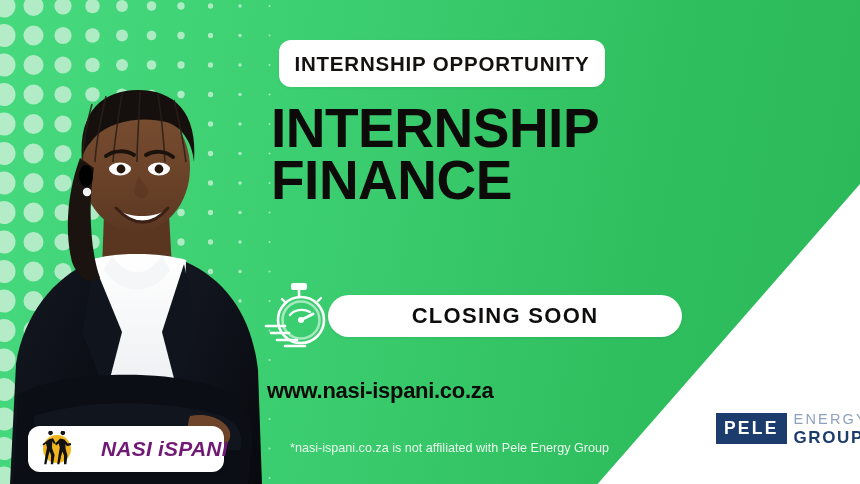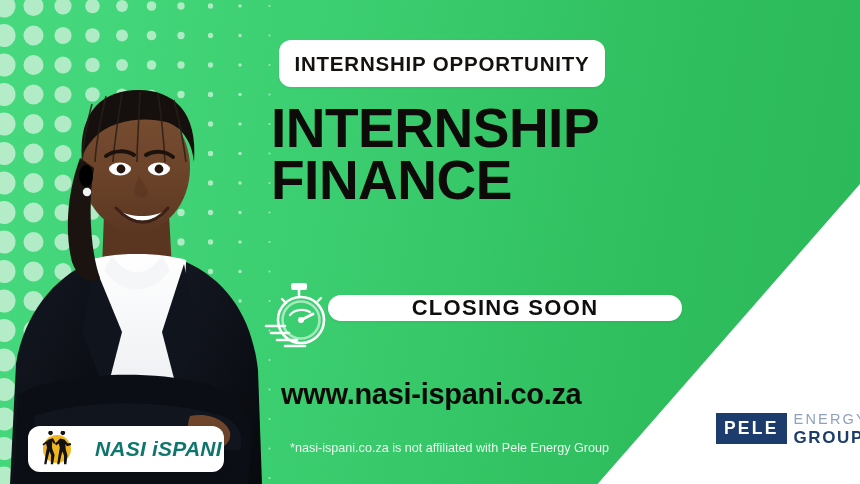--- a/index.html
+++ b/index.html
@@ -91,41 +91,41 @@
     left: 263px;
     top: 279px;
     width: 72px;
     height: 72px;
   }
   .closing-pill {
     position: absolute;
     left: 328px;
     top: 295px;
     width: 354px;
-    height: 26px;
+    height: 42px;
     background: #ffffff;
     border-radius: 21.5px;
     display: flex;
     align-items: center;
     justify-content: center;
     box-shadow: 0 1px 3px rgba(0,0,0,0.07);
   }
   .closing-label {
     font-size: 22px;
     font-weight: 700;
     letter-spacing: 1.3px;
     color: #100e0d;
   }
 
   
   .url {
     position: absolute;
-    left: 281px;
+    left: 267px;
     top: 378px;
-    font-size: 29px;
+    font-size: 22px;
     font-weight: 700;
     letter-spacing: -0.3px;
     color: #0d0b0a;
     white-space: nowrap;
   }
 
   
   .disclaimer {
     position: absolute;
     left: 290px;
@@ -150,26 +150,26 @@
     padding-left: 9px;
     box-sizing: border-box;
     box-shadow: 0 1px 4px rgba(0,0,0,0.12);
   }
   .nasi-mark {
     width: 40px;
     height: 36px;
     flex: 0 0 auto;
   }
   .nasi-word {
-    margin-left: 18px;
+    margin-left: 24px;
     font-size: 21px;
     font-weight: 800;
     font-style: italic;
     letter-spacing: 0.2px;
-    color: #0f766e;
+    color: #701a75;
     white-space: nowrap;
   }
 
   
   .pele-logo {
     position: absolute;
     left: 716px;
     top: 412px;
     display: flex;
     align-items: center;

